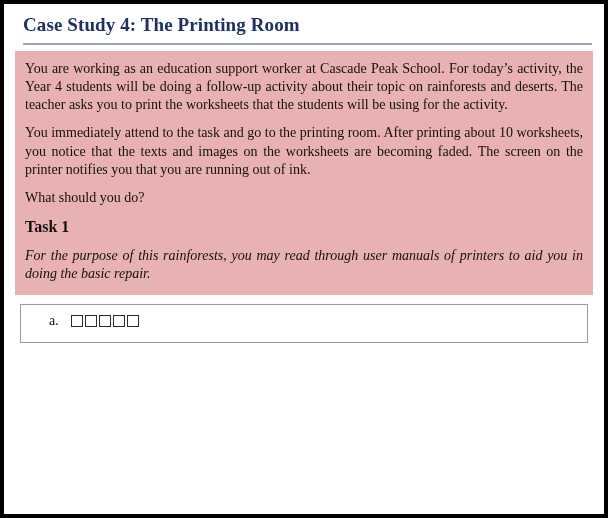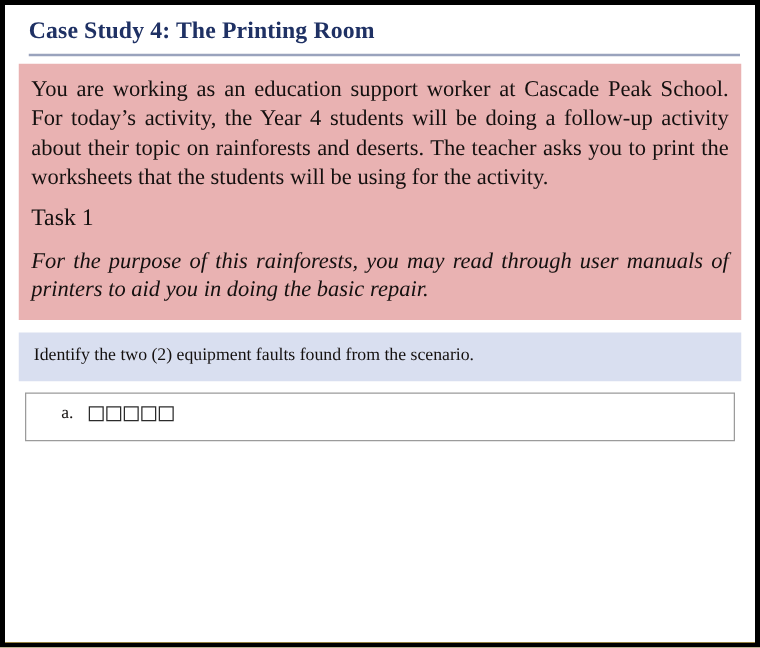--- a/index.html
+++ b/index.html
@@ -13,21 +13,21 @@
     overflow: hidden;
     font-family: "Liberation Serif", "DejaVu Serif", serif;
   }
 
   
   .doc-frame {
     box-sizing: border-box;
     width: 608px;
     height: 518px;
     border: 4px solid #000000;
-    background: #eab308;
+    background: #a16207;
     padding: 0;
     overflow: hidden;
   }
 
   .doc-inner {
     box-sizing: border-box;
     width: 100%;
     height: 100%;
     padding: 8px 10px 0 10px;
     background: #ffffff;
@@ -55,39 +55,39 @@
   
   .scenario-block {
     background: #e9b2b2;
     margin: 6px 1px 0 1px;
     padding: 9px 10px 12px 10px;
     box-sizing: border-box;
   }
 
   .scenario-block p {
     margin: 0 0 10px 0;
-    font-size: 18px;
+    font-size: 14px;
     line-height: 1.30;
     color: #14100f;
     text-align: justify;
     text-justify: inter-word;
     font-family: "Liberation Serif", "DejaVu Serif", serif;
   }
 
   .scenario-block p.tight {
     text-align: left;
   }
 
   .scenario-block p:last-child {
     margin-bottom: 0;
   }
 
   .task-heading {
-    font-weight: normal;
-    font-size: 19px;
+    font-weight: bold;
+    font-size: 16px;
     color: #14100f;
     margin: 0 0 9px 0;
     line-height: 1.3;
   }
 
   .note-italic {
     font-style: italic;
     font-size: 13px;
     line-height: 1.32;
     color: #5a6fa8;
@@ -147,33 +147,32 @@
   <div class="doc-inner">
 
     <div class="case-title">Case Study 4: The Printing Room</div>
 
     <div class="title-rule"></div>
 
     <div class="scenario-block">
 
       <p>You are working as an education support worker at Cascade Peak School. For today’s activity, the Year 4 students will be doing a follow-up activity about their topic on rainforests and deserts. The teacher asks you to print the worksheets that the students will be using for the activity.</p>
 
+      <p>You immediately attend to the task and go to the printing room. After printing about 10 worksheets, you notice that the texts and images on the worksheets are becoming faded. The screen on the printer notifies you that you are running out of ink.</p>
 
 
+      <p class="tight">What should you do?</p>
 
       <div class="task-heading">Task 1</div>
 
 
       <p class="note-italic">For the purpose of this rainforests, you may read through user manuals of printers to aid you in doing the basic repair.</p>
 
     </div>
 
-    <div class="question-bar">
-      <span>Identify the two (2) equipment faults found from the scenario.</span>
-    </div>
 
     <div class="answer-box">
       <span class="answer-label">a.</span>
       <span class="checkbox-row">
         <span class="form-square"></span>
         <span class="form-square"></span>
         <span class="form-square"></span>
         <span class="form-square"></span>
         <span class="form-square"></span>
       </span>

